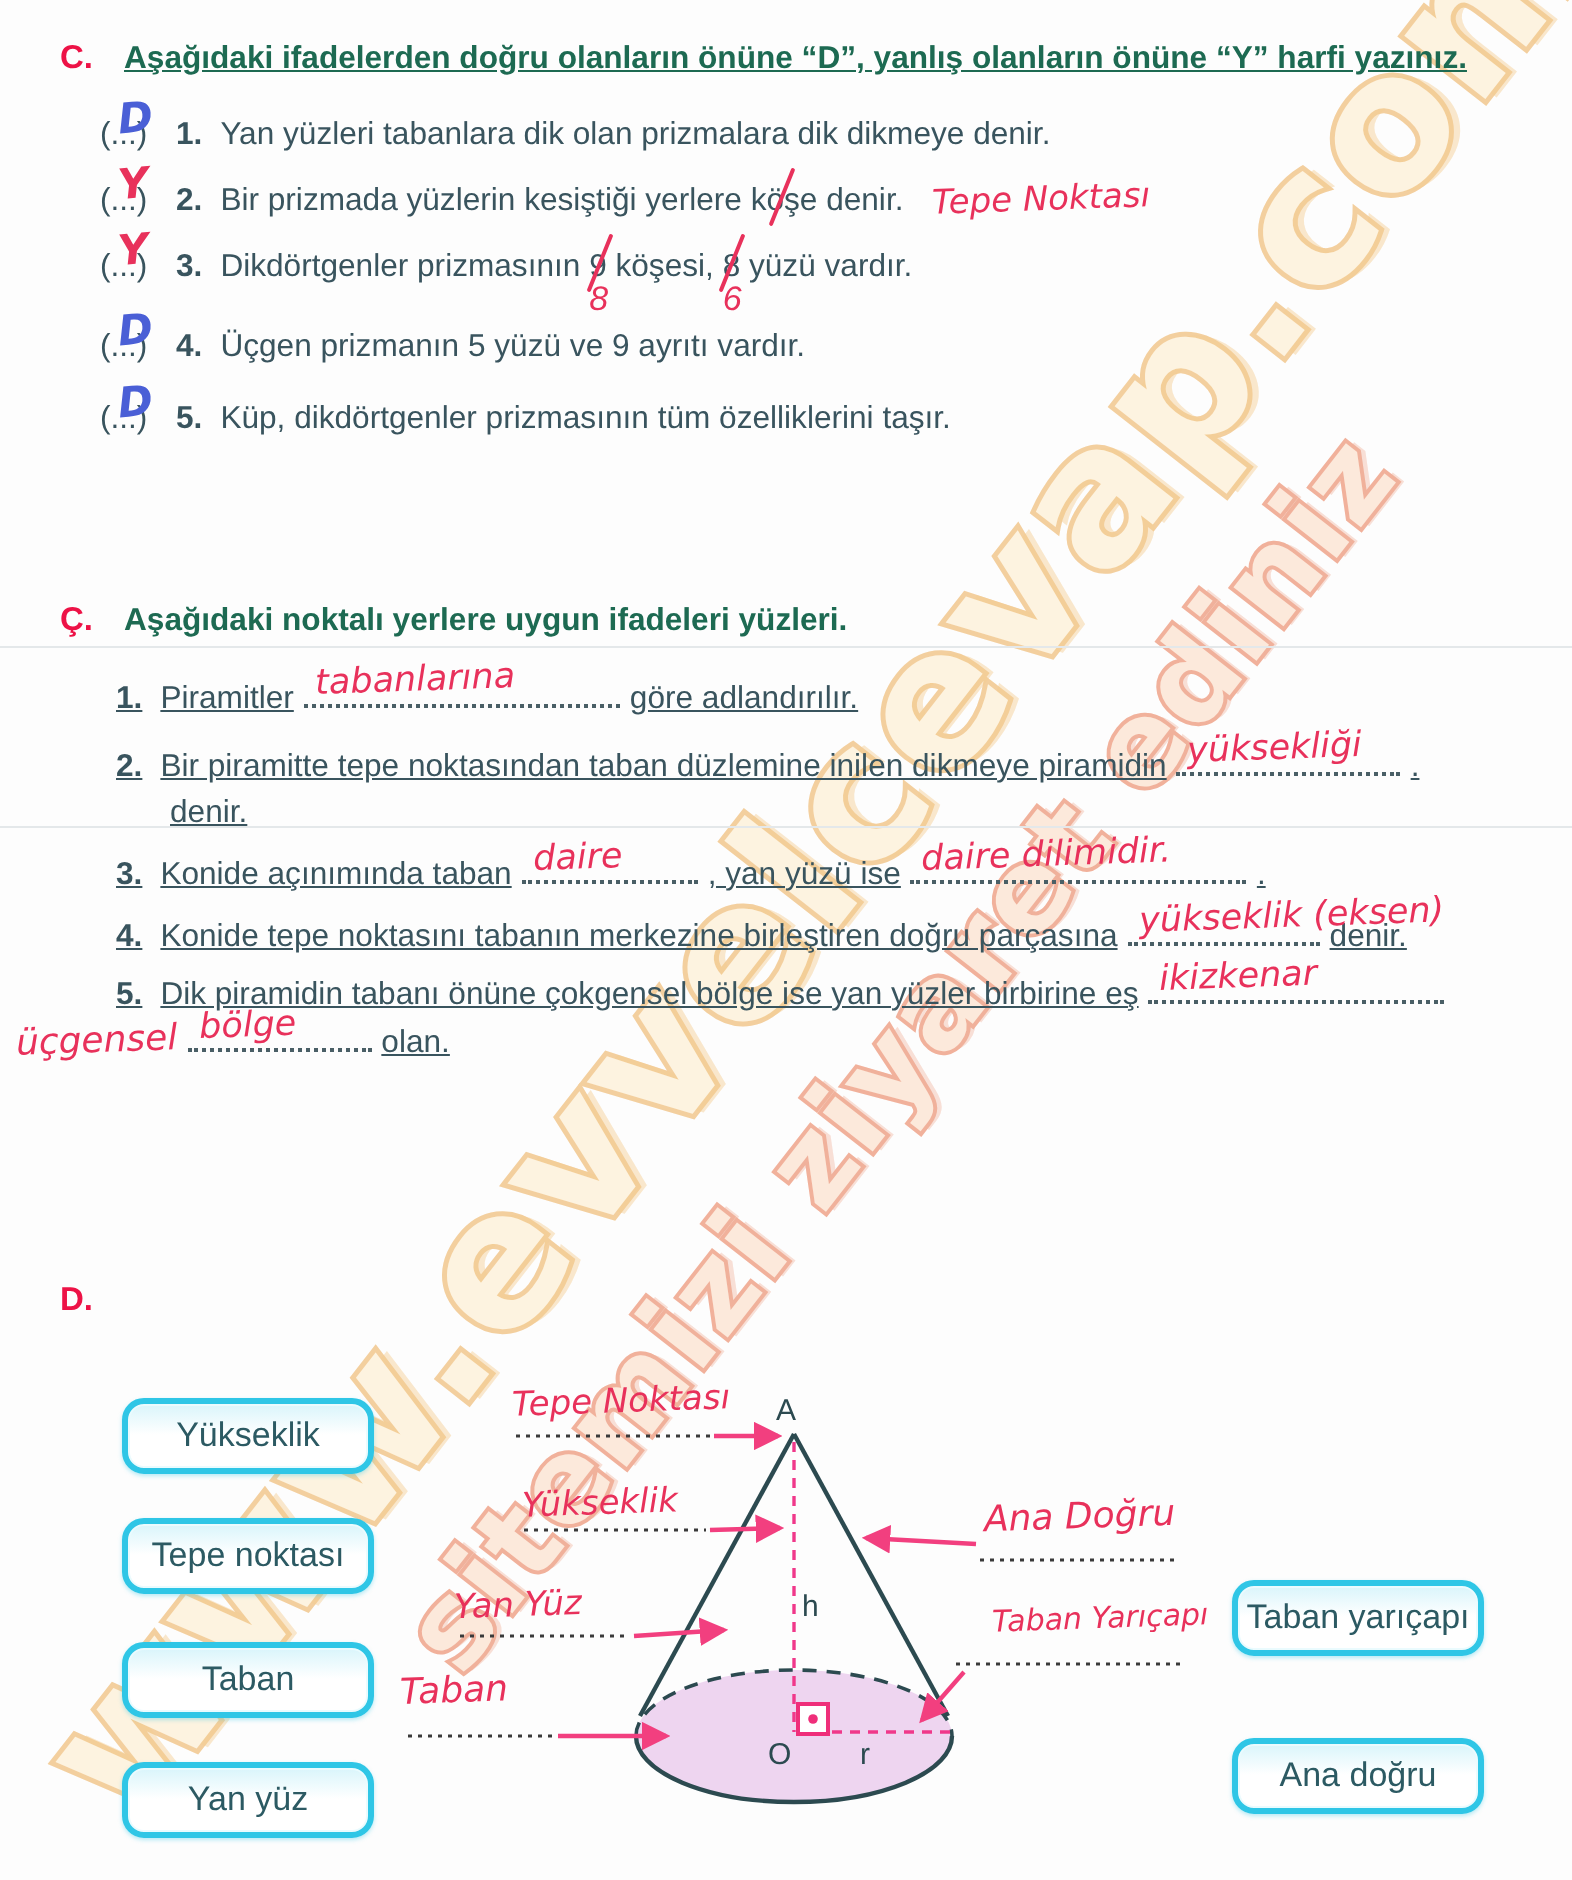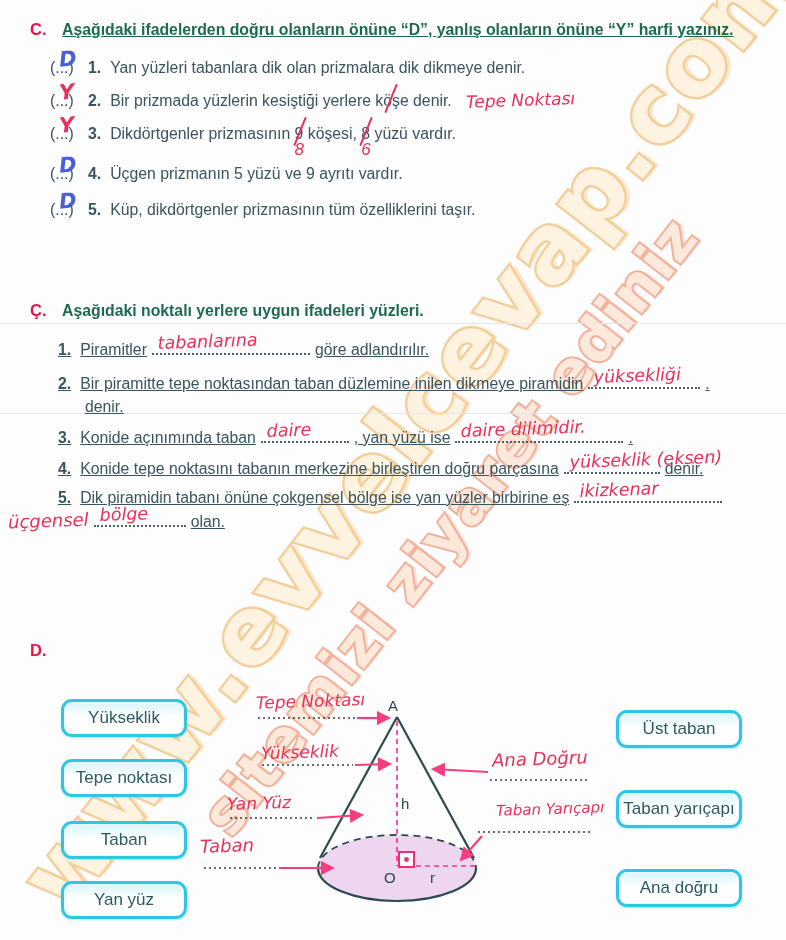--- a/index.html
+++ b/index.html
@@ -149,23 +149,20 @@
     <div class="mbox" style="left:61px; top:759px;">
         <span>Tepe noktası</span>
       </div>
     <div class="mbox" style="left:61px; top:821px;">
         <span>Taban</span>
       </div>
     <div class="mbox" style="left:61px; top:881px;">
         <span>Yan yüz</span>
       </div>
 
-    <div class="mbox" style="left:616px; top:710px;">
-        <span>Üst taban</span>
-      </div>
     <div class="mbox" style="left:616px; top:790px;">
         <span>Taban yarıçapı</span>
       </div>
     <div class="mbox" style="left:616px; top:869px;">
         <span>Ana doğru</span>
       </div>
 
     <svg class="cone-svg" width="420" height="252" viewBox="0 0 420 252">
       <defs>
         <marker id="arr" viewBox="0 0 10 10" refX="8.5" refY="5" markerWidth="6.5" markerHeight="6.5" orient="auto-start-reverse">

